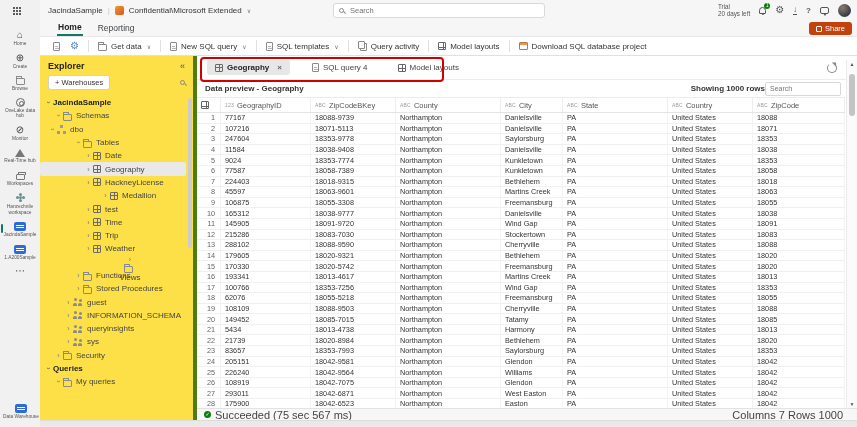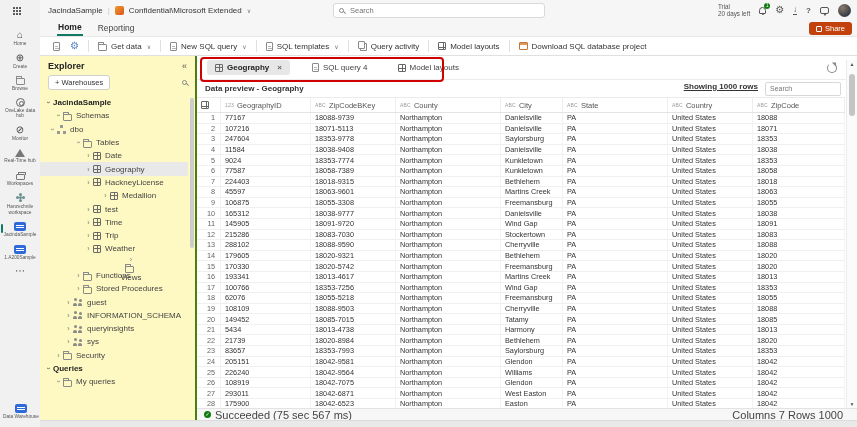--- a/index.html
+++ b/index.html
@@ -58,21 +58,21 @@
   .toolbar{position:absolute;left:40px;top:36px;width:817px;height:20px;background:#fff;border-top:1px solid #e7e7e7;border-bottom:1px solid #e0e0e0;display:flex;align-items:center;padding-left:8px;box-sizing:border-box;}
   .tbtn{display:flex;align-items:center;gap:4px;font-size:8px;color:#333;padding:2px 5px;border-radius:2px;cursor:pointer;background:transparent;border:0;font-family:inherit;}
   .tsep{width:1px;height:12px;background:#e0e0e0;margin:0 4px;}
   .caret{font-size:6px;color:#777;margin-left:1px;}
   .ic-page{width:7px;height:9px;border:1px solid #8a8a8a;border-radius:1px;background-image:linear-gradient(#b7b7b7,#b7b7b7),linear-gradient(#b7b7b7,#b7b7b7);background-size:3px 1px,4px 1px;background-position:1px 3px,1px 5px;background-repeat:no-repeat;}
   .ic-pages{width:7px;height:8px;border:1px solid #8a8a8a;border-radius:1px;box-shadow:2px 2px 0 -1px #fff,2px 2px 0 0 #8a8a8a;margin-right:2px;margin-bottom:2px;}
   .ic-grid{width:8px;height:8px;border:1px solid #666;border-radius:1px;background-image:linear-gradient(#666,#666),linear-gradient(#666,#666);background-size:100% 1px,1px 100%;background-position:0 3.5px,3.5px 0;background-repeat:no-repeat;}
   .ic-dlproj{width:9px;height:8px;border:1px solid #c2743a;border-radius:1px;background-image:linear-gradient(#e0995c,#e0995c);background-size:100% 2px;background-repeat:no-repeat;}
   .gear-blue{color:#4f82c8;font-size:10px;line-height:10px;}
   
-  .explorer{position:absolute;left:40px;top:56px;width:157px;height:364px;background:#fef9c3;border-right:2px solid #4d7c0f;box-sizing:border-box;}
+  .explorer{position:absolute;left:40px;top:56px;width:157px;height:364px;background:#fde047;border-right:4px solid #4d7c0f;box-sizing:border-box;}
   .exp-head{display:flex;align-items:center;justify-content:space-between;padding:5px 8px 2px 8px;}
   .exp-title{font-size:9px;font-weight:bold;color:#222;}
   .collapse{font-size:9px;color:#555;cursor:pointer;}
   .exp-row2{display:flex;align-items:center;justify-content:space-between;padding:2px 8px 4px 8px;}
   .wh-chip{font-size:7.5px;color:#333;border:1px solid #d0d0d0;border-radius:3px;padding:2px 6px;background:#fff;display:flex;gap:3px;align-items:center;cursor:pointer;font-family:inherit;}
   .tree{position:absolute;left:0;top:40px;right:7px;bottom:2px;overflow:hidden;}
   .titem{display:flex;align-items:center;height:13.3px;font-size:8px;color:#444;cursor:pointer;white-space:nowrap;}
   .titem.bold{font-weight:bold;color:#222;}
   .titem.selected{background:#e9e9e9;border-radius:2px;}
   .chev{width:9px;flex:none;color:#777;font-size:7px;text-align:center;}
@@ -90,21 +90,21 @@
   .main{position:absolute;left:197px;top:56px;right:0;bottom:7px;background:#fff;}
   .tabstrip{position:absolute;left:0;top:0;right:0;height:24px;display:flex;align-items:center;gap:14px;padding-left:10px;border-bottom:1px solid #ededed;box-sizing:border-box;}
   .tab{display:flex;align-items:center;gap:4px;font-size:8px;color:#444;padding:3px 8px;border-radius:3px;cursor:pointer;}
   .tab.active{background:#e7e7e7;font-weight:bold;color:#222;}
   .tab .x{margin-left:4px;color:#666;font-size:8px;}
   .anno{position:absolute;left:3px;top:1px;width:240px;height:21px;border:2px solid #cf0000;border-radius:4px;pointer-events:none;z-index:6;}
   .ic-refresh{position:absolute;right:20px;top:7px;width:8px;height:8px;border:1px solid #888;border-radius:50%;border-top-color:transparent;cursor:pointer;}
   .ic-refresh::after{content:"";position:absolute;right:-2px;top:-2px;width:0;height:0;border-left:3px solid transparent;border-right:3px solid transparent;border-bottom:3px solid #888;transform:rotate(45deg);}
   .previewbar{position:absolute;left:0;top:24px;right:12px;height:18px;display:flex;align-items:center;border-bottom:1px solid #ebebeb;box-sizing:border-box;padding:0 4px 0 8px;}
   .pv-title{font-size:8px;font-weight:bold;color:#333;}
-  .pv-right{margin-left:auto;display:flex;align-items:flex-start;gap:7px;text-decoration:underline;}
+  .pv-right{margin-left:auto;display:flex;align-items:center;}
   .pv-showing{font-size:8px;font-weight:bold;color:#333;}
   .pv-search{width:66px;height:12px;border:1px solid #d8d8d8;border-radius:2px;font-size:7px;padding:0 4px;outline:0;font-family:inherit;color:#444;}
   .grid{display:grid;grid-template-columns:24px 90px 85px 105px 62px 105px 85px 1fr;}
   .thead{position:absolute;left:0;top:42px;right:12px;height:15px;border-bottom:1px solid #e4e4e4;box-sizing:border-box;}
   .th{display:flex;align-items:center;padding-left:4px;border-right:1px solid #eeeeee;color:#555;font-size:7.5px;overflow:hidden;white-space:nowrap;}
   .type-badge{font-size:5px;color:#9a9a9a;margin-right:3px;letter-spacing:.2px;}
   .tbody{position:absolute;left:0;top:57px;right:12px;bottom:12px;overflow:hidden;}
   .trow{height:10.6px;}
   .td{display:flex;align-items:center;padding-left:4px;border-right:1px solid #f3f3f3;border-bottom:1px solid #f0f0f0;font-size:7.3px;color:#333;white-space:nowrap;overflow:hidden;box-sizing:border-box;}
   .td.num{justify-content:flex-end;padding-right:5px;color:#666;}

